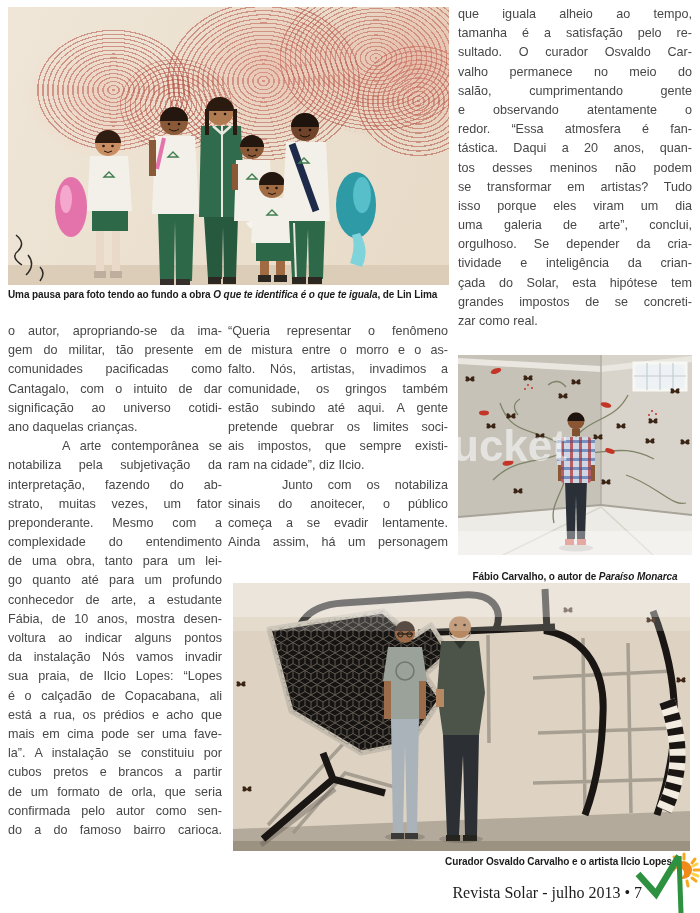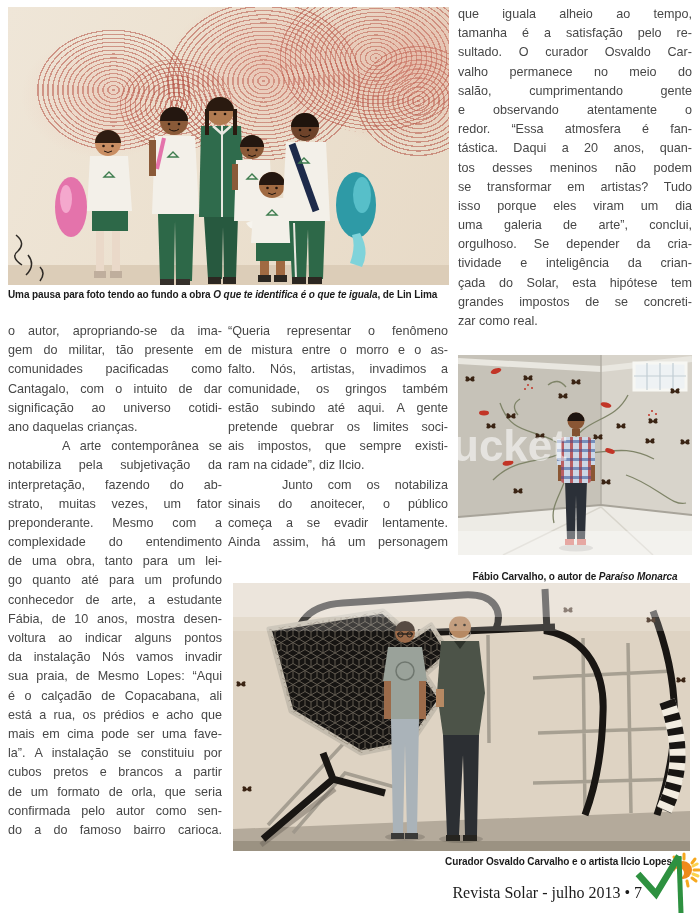--- a/index.html
+++ b/index.html
@@ -177,21 +177,21 @@
         <div class="line j">interpretação, fazendo do ab-</div>
         <div class="line j">strato, muitas vezes, um fator</div>
         <div class="line j">preponderante. Mesmo com a</div>
         <div class="line j">complexidade do entendimento</div>
         <div class="line j">de uma obra, tanto para um lei-</div>
         <div class="line j">go quanto até para um profundo</div>
         <div class="line j">conhecedor de arte, a estudante</div>
         <div class="line j">Fábia, de 10 anos, mostra desen-</div>
         <div class="line j">voltura ao indicar alguns pontos</div>
         <div class="line j">da instalação Nós vamos invadir</div>
-        <div class="line j">sua praia, de Mesmo Lopes: “Aqui</div>
+        <div class="line j">sua praia, de Ilcio Lopes: “Lopes</div>
         <div class="line j">é o calçadão de Copacabana, ali</div>
         <div class="line j">está a rua, os prédios e acho que</div>
         <div class="line j">mais em cima pode ser uma fave-</div>
         <div class="line j">la”. A instalação se constituiu por</div>
         <div class="line j">cubos pretos e brancos a partir</div>
         <div class="line j">de um formato de orla, que seria</div>
         <div class="line j">confirmada pelo autor como sen-</div>
         <div class="line j">do a do famoso bairro carioca.</div>
       </div>
     </div>

